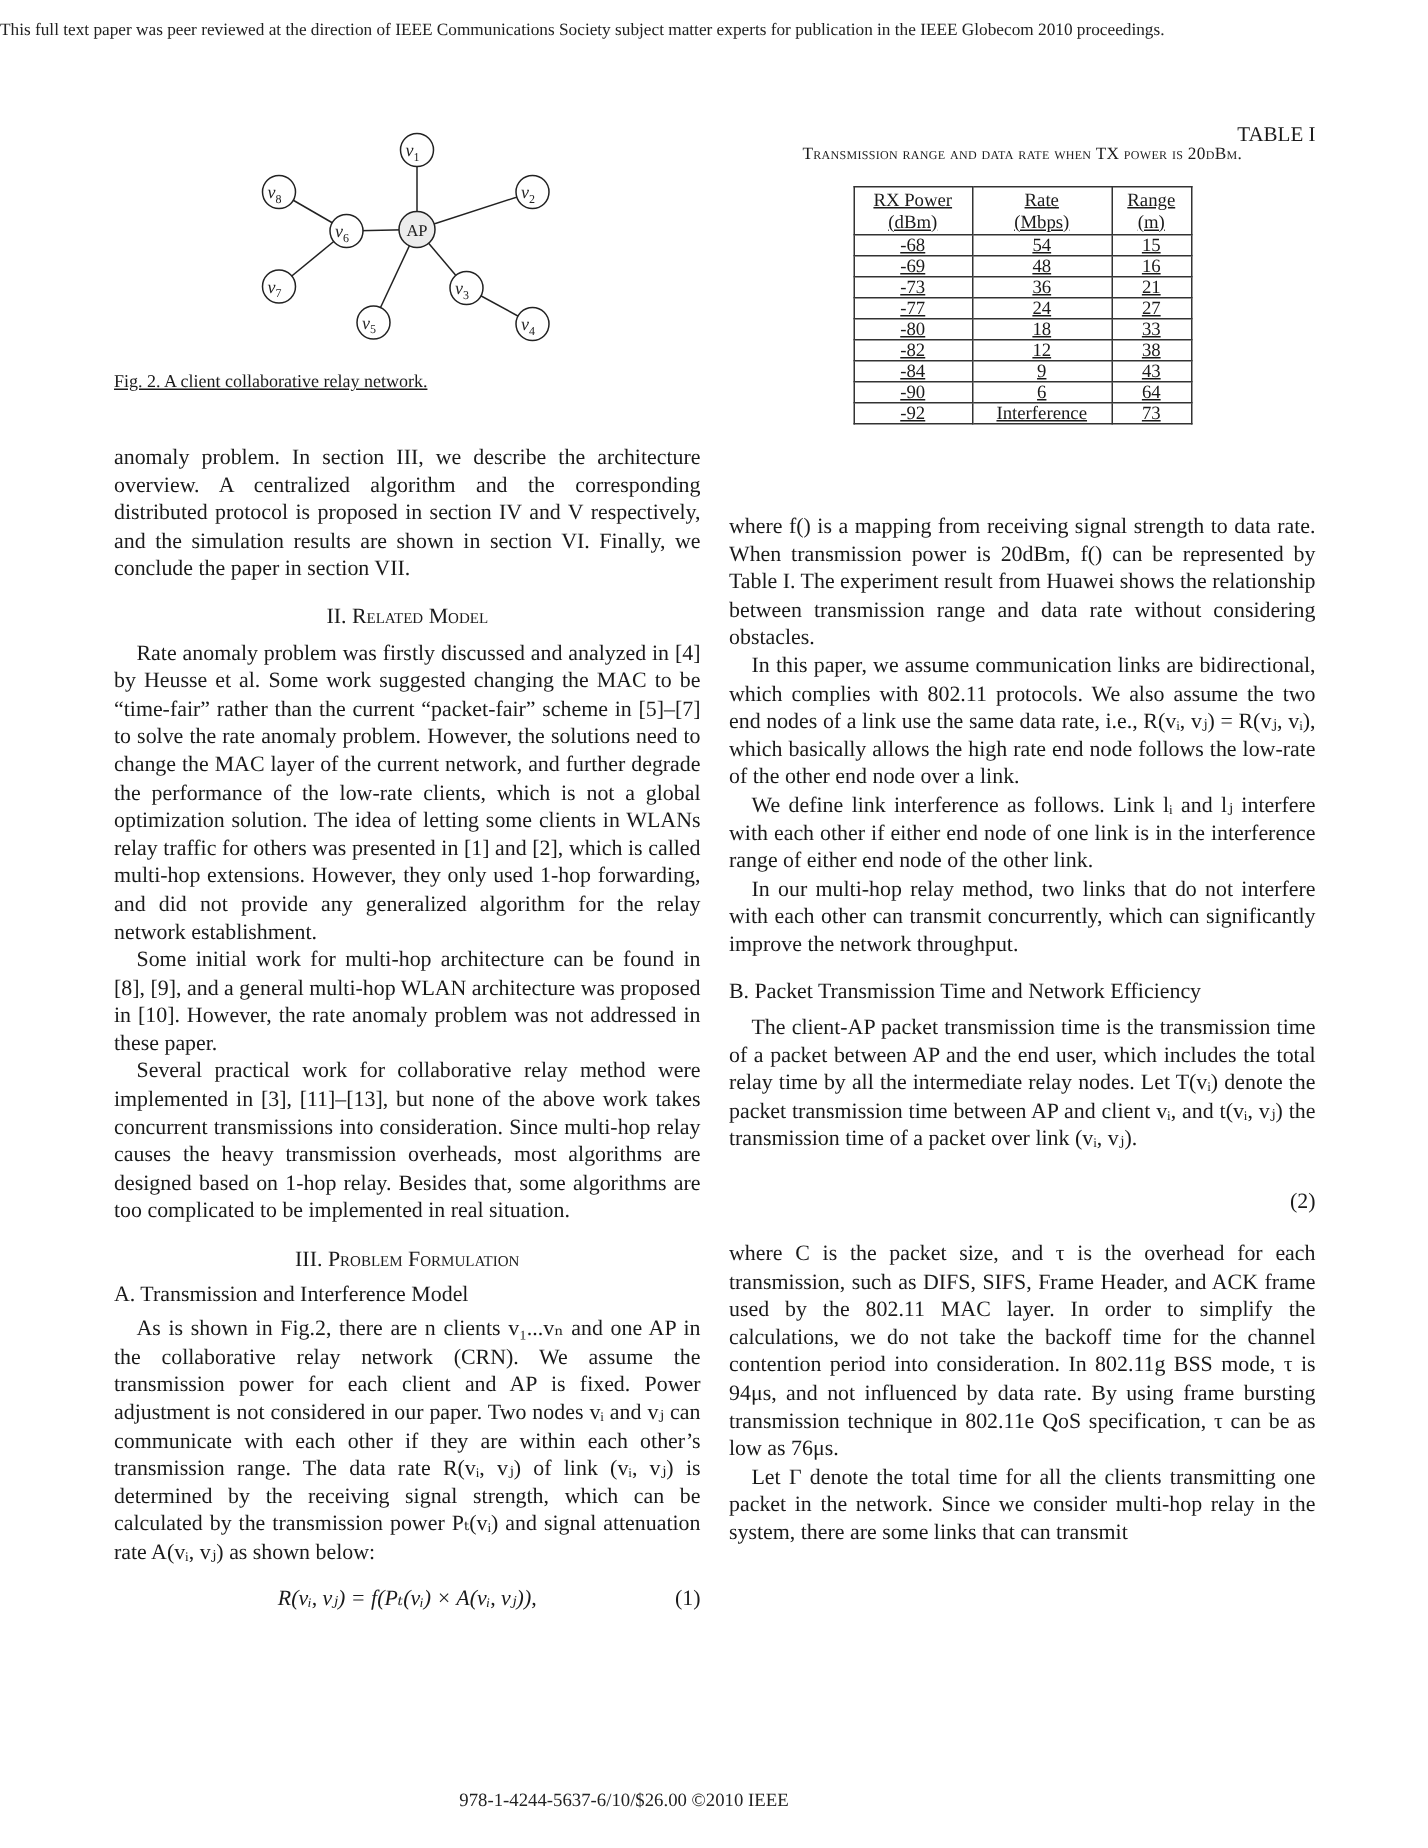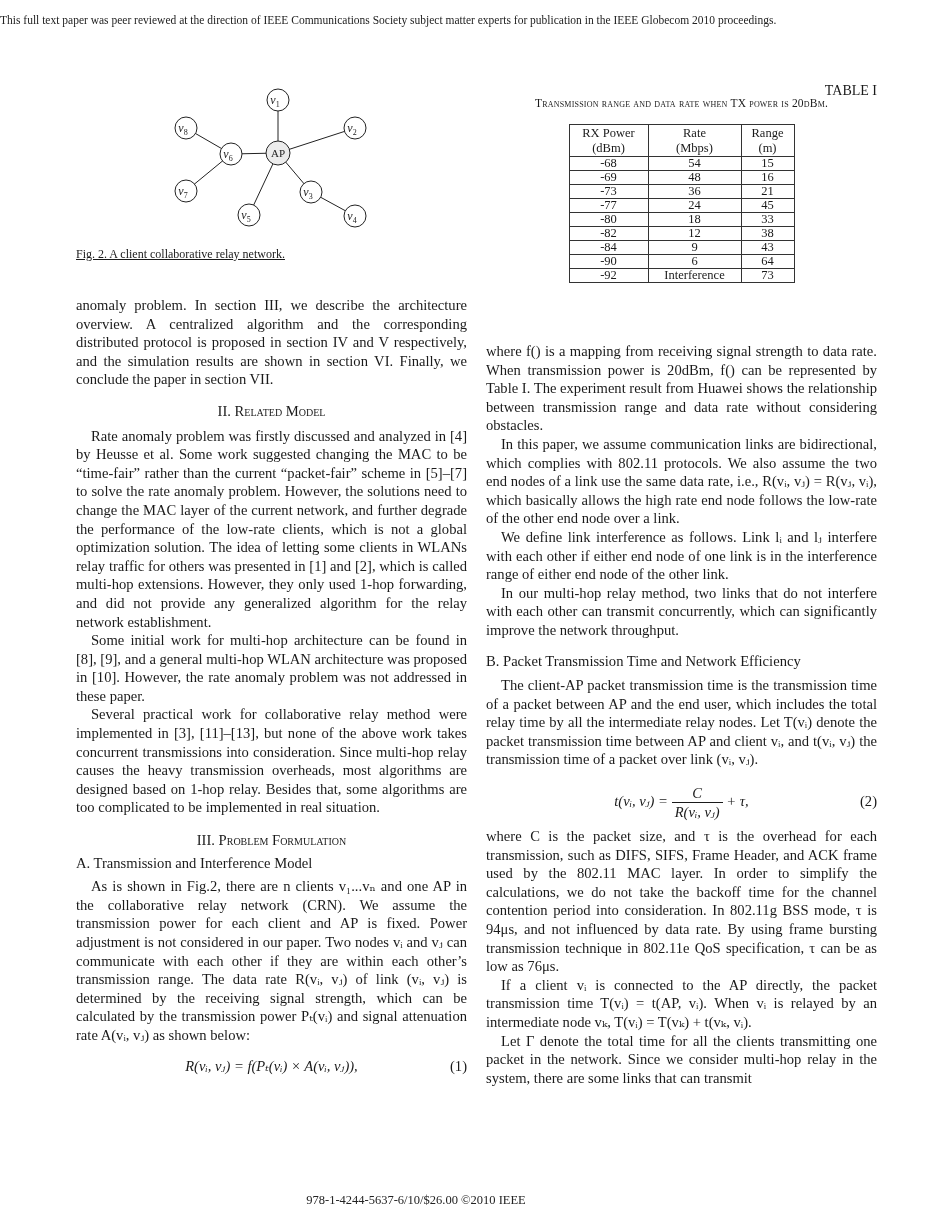--- a/index.html
+++ b/index.html
@@ -18,21 +18,21 @@
   .subsec-head { margin: 0; }
   .math { font-style: italic; }
   .eq { position: relative; height: 22px; text-align: center; }
   .eq .eq-body { display: inline-block; }
   .eq .eq-num { position: absolute; right: 0; top: 0; }
   .fig { position: absolute; left: 150px; top: 86px; width: 260px; height: 180px; }
   .fig-caption { position: absolute; left: 76px; top: 247px; width: 391px; text-align: left; font-size: 12px; text-decoration: underline; }
   .table-block { position: absolute; left: 486px; top: 84px; width: 391px; }
   .table-title { text-align: right; font-size: 14px; line-height: 13px; }
   .table-caption { text-align: center; font-size: 11.5px; font-variant: small-caps; line-height: 13px; letter-spacing: 0.2px; }
-  table.data { border-collapse: collapse; margin: 14px auto 12px auto; font-size: 12.5px; line-height: 13px; }
+  table.data { border-collapse: collapse; margin: 14px auto 12px auto; font-size: 12.5px; line-height: 13px; text-decoration: underline; }
   table.data td, table.data th { border: 1px solid #333; text-align: center; padding: 0 6px; font-weight: normal; }
   table.data th { line-height: 14.5px; padding-top: 1px; padding-bottom: 1px; }
   table.data th.c1, table.data td.c1 { width: 66px; }
   table.data th.c2, table.data td.c2 { width: 80px; }
   table.data th.c3, table.data td.c3 { width: 40px; }
   .frac { display: inline-block; vertical-align: middle; text-align: center; }
   .frac .num { display: block; border-bottom: 1px solid #1a1a1a; padding: 0 3px; line-height: 17px; }
   .frac .den { display: block; line-height: 18px; padding: 0 3px; }
 </style>
 </head>
@@ -113,21 +113,21 @@
           <td class="c3">16</td>
         </tr>
         <tr>
           <td class="c1">-73</td>
           <td class="c2">36</td>
           <td class="c3">21</td>
         </tr>
         <tr>
           <td class="c1">-77</td>
           <td class="c2">24</td>
-          <td class="c3">45</td>
+          <td class="c3">27</td>
         </tr>
         <tr>
           <td class="c1">-80</td>
           <td class="c2">18</td>
           <td class="c3">33</td>
         </tr>
         <tr>
           <td class="c1">-82</td>
           <td class="c2">12</td>
           <td class="c3">38</td>
@@ -167,28 +167,19 @@
 </div>
 
 <div class="col col-right" style="top:342px;">
   <p>where f() is a mapping from receiving signal strength to data rate. When transmission power is 20dBm, f() can be represented by Table I. The experiment result from Huawei shows the relationship between transmission range and data rate without considering obstacles.</p>
   <p class="indent">In this paper, we assume communication links are bidirectional, which complies with 802.11 protocols. We also assume the two end nodes of a link use the same data rate, i.e., R(vᵢ, vⱼ) = R(vⱼ, vᵢ), which basically allows the high rate end node follows the low-rate of the other end node over a link.</p>
   <p class="indent">We define link interference as follows. Link lᵢ and lⱼ interfere with each other if either end node of one link is in the interference range of either end node of the other link.</p>
   <p class="indent">In our multi-hop relay method, two links that do not interfere with each other can transmit concurrently, which can significantly improve the network throughput.</p>
   <div class="subsec-head" style="margin-top:12px; margin-bottom:6px;">B. Packet Transmission Time and Network Efficiency</div>
   <p class="indent">The client-AP packet transmission time is the transmission time of a packet between AP and the end user, which includes the total relay time by all the intermediate relay nodes. Let T(vᵢ) denote the packet transmission time between AP and client vᵢ, and t(vᵢ, vⱼ) the transmission time of a packet over link (vᵢ, vⱼ).</p>
   <div class="eq" style="margin-top:10px; height:44px; line-height:44px;">
-    <span class="eq-body">
-      <span class="math">t(vᵢ, vⱼ) =</span>
-      <span class="frac">
-        <span class="num math">C</span>
-        <span class="den math">R(vᵢ, vⱼ)</span>
-      </span>
-      <span class="math">+ τ,</span>
-    </span>
     <span class="eq-num" style="line-height:44px;">(2)</span>
   </div>
   <p style="margin-top:4px;">where C is the packet size, and τ is the overhead for each transmission, such as DIFS, SIFS, Frame Header, and ACK frame used by the 802.11 MAC layer. In order to simplify the calculations, we do not take the backoff time for the channel contention period into consideration. In 802.11g BSS mode, τ is 94μs, and not influenced by data rate. By using frame bursting transmission technique in 802.11e QoS specification, τ can be as low as 76μs.</p>
-  <p class="indent">If a client vᵢ is connected to the AP directly, the packet transmission time T(vᵢ) = t(AP, vᵢ). When vᵢ is relayed by an intermediate node vₖ, T(vᵢ) = T(vₖ) + t(vₖ, vᵢ).</p>
   <p class="indent">Let Γ denote the total time for all the clients transmitting one packet in the network. Since we consider multi-hop relay in the system, there are some links that can transmit</p>
 </div>
 
 <div class="footer-note">978-1-4244-5637-6/10/$26.00 ©2010 IEEE</div>
 
 </body></html>

